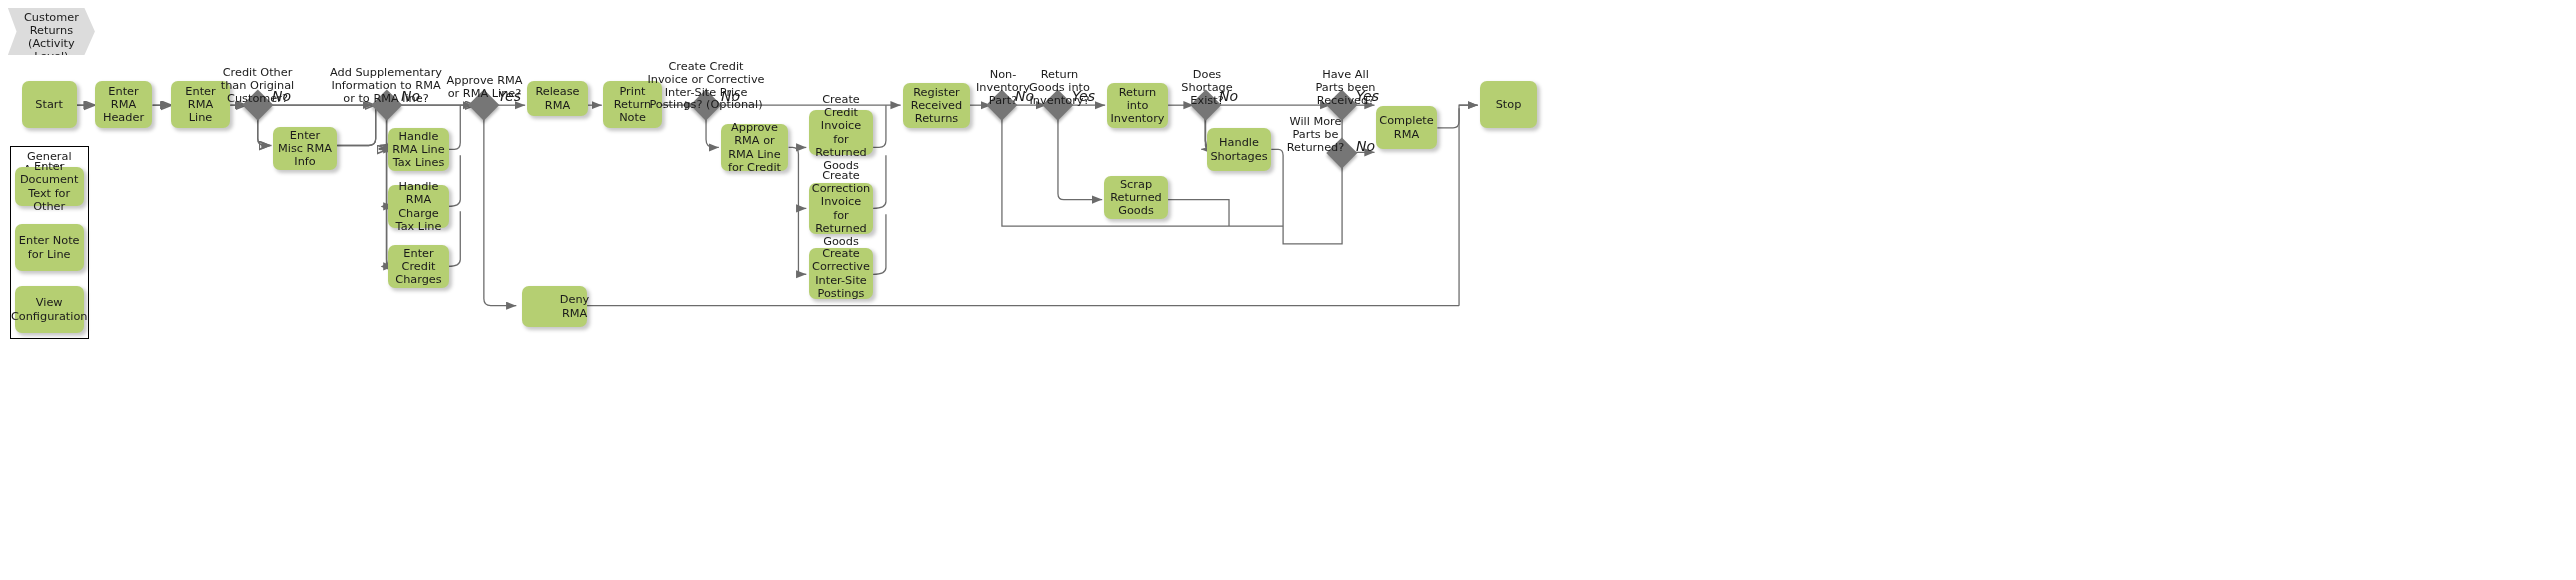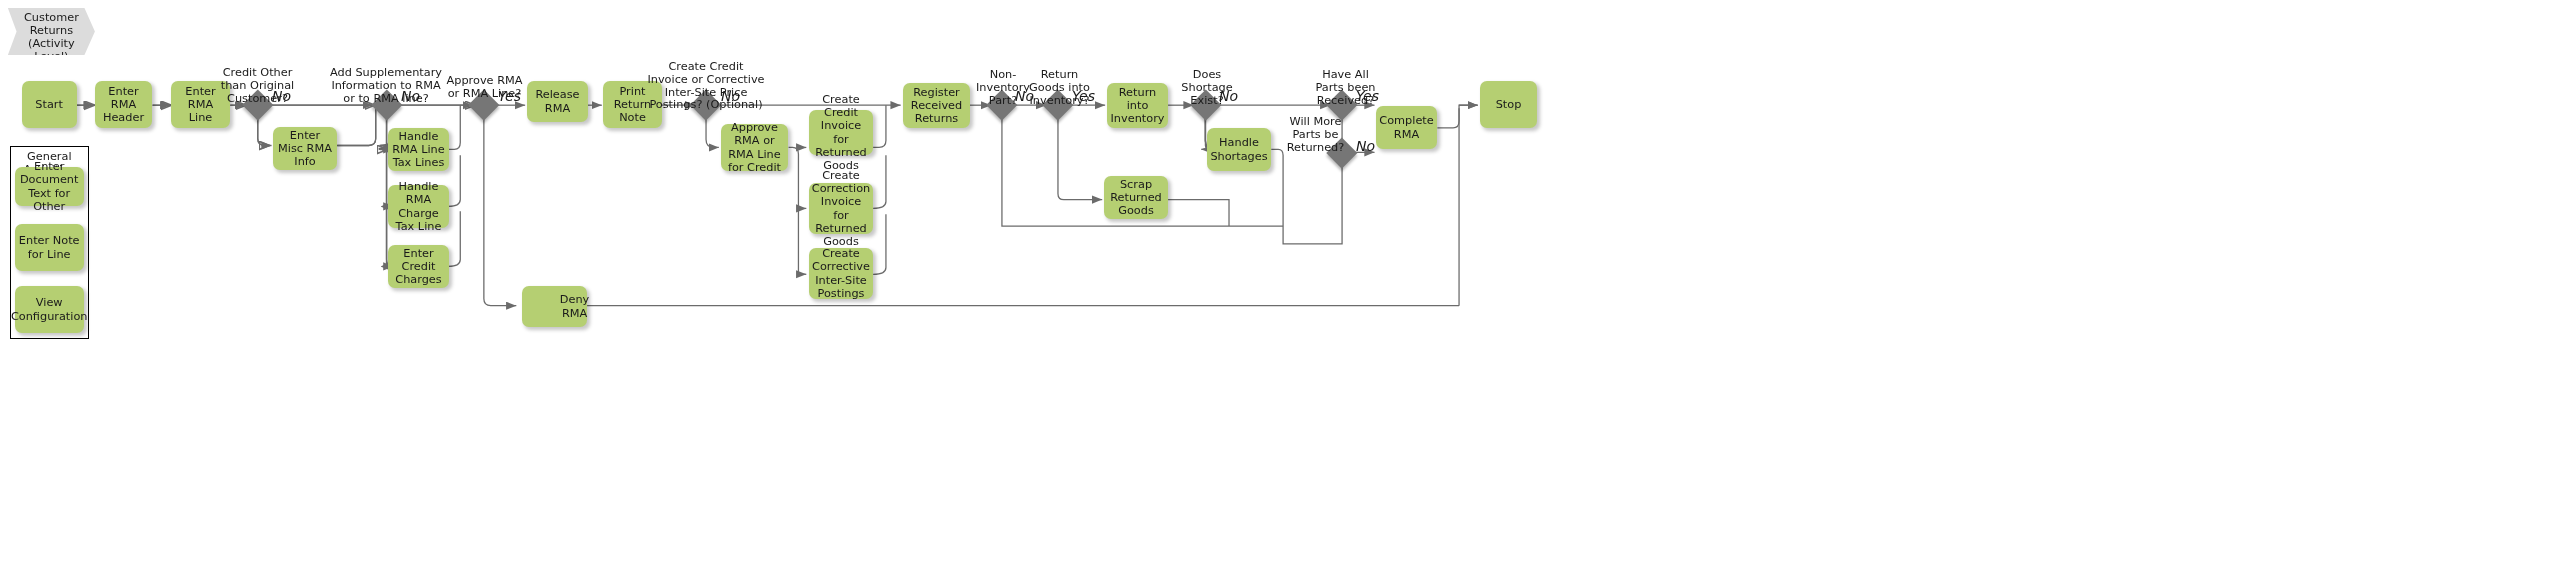--- a/index.html
+++ b/index.html
@@ -454,21 +454,21 @@
     </div>
 
   <div class="node" style="left:388px;top:185px;width:61px;height:43px;">
     <span>Handle RMA Charge Tax Line</span>
     </div>
 
   <div class="node" style="left:388px;top:245px;width:61px;height:43px;">
     <span>Enter Credit Charges</span>
     </div>
 
-  <div class="node" style="left:527px;top:81px;width:61px;height:41px;">
+  <div class="node" style="left:527px;top:81px;width:61px;height:35px;">
     <span>Release RMA</span>
     </div>
 
   <div class="node" style="left:603px;top:81px;width:59px;height:47px;">
     <span>Print Return Note</span>
     </div>
 
   <div class="node" style="left:522px;top:286px;width:65px;height:41px;padding-left:44px;">
     <span>Deny RMA</span>
     </div>

